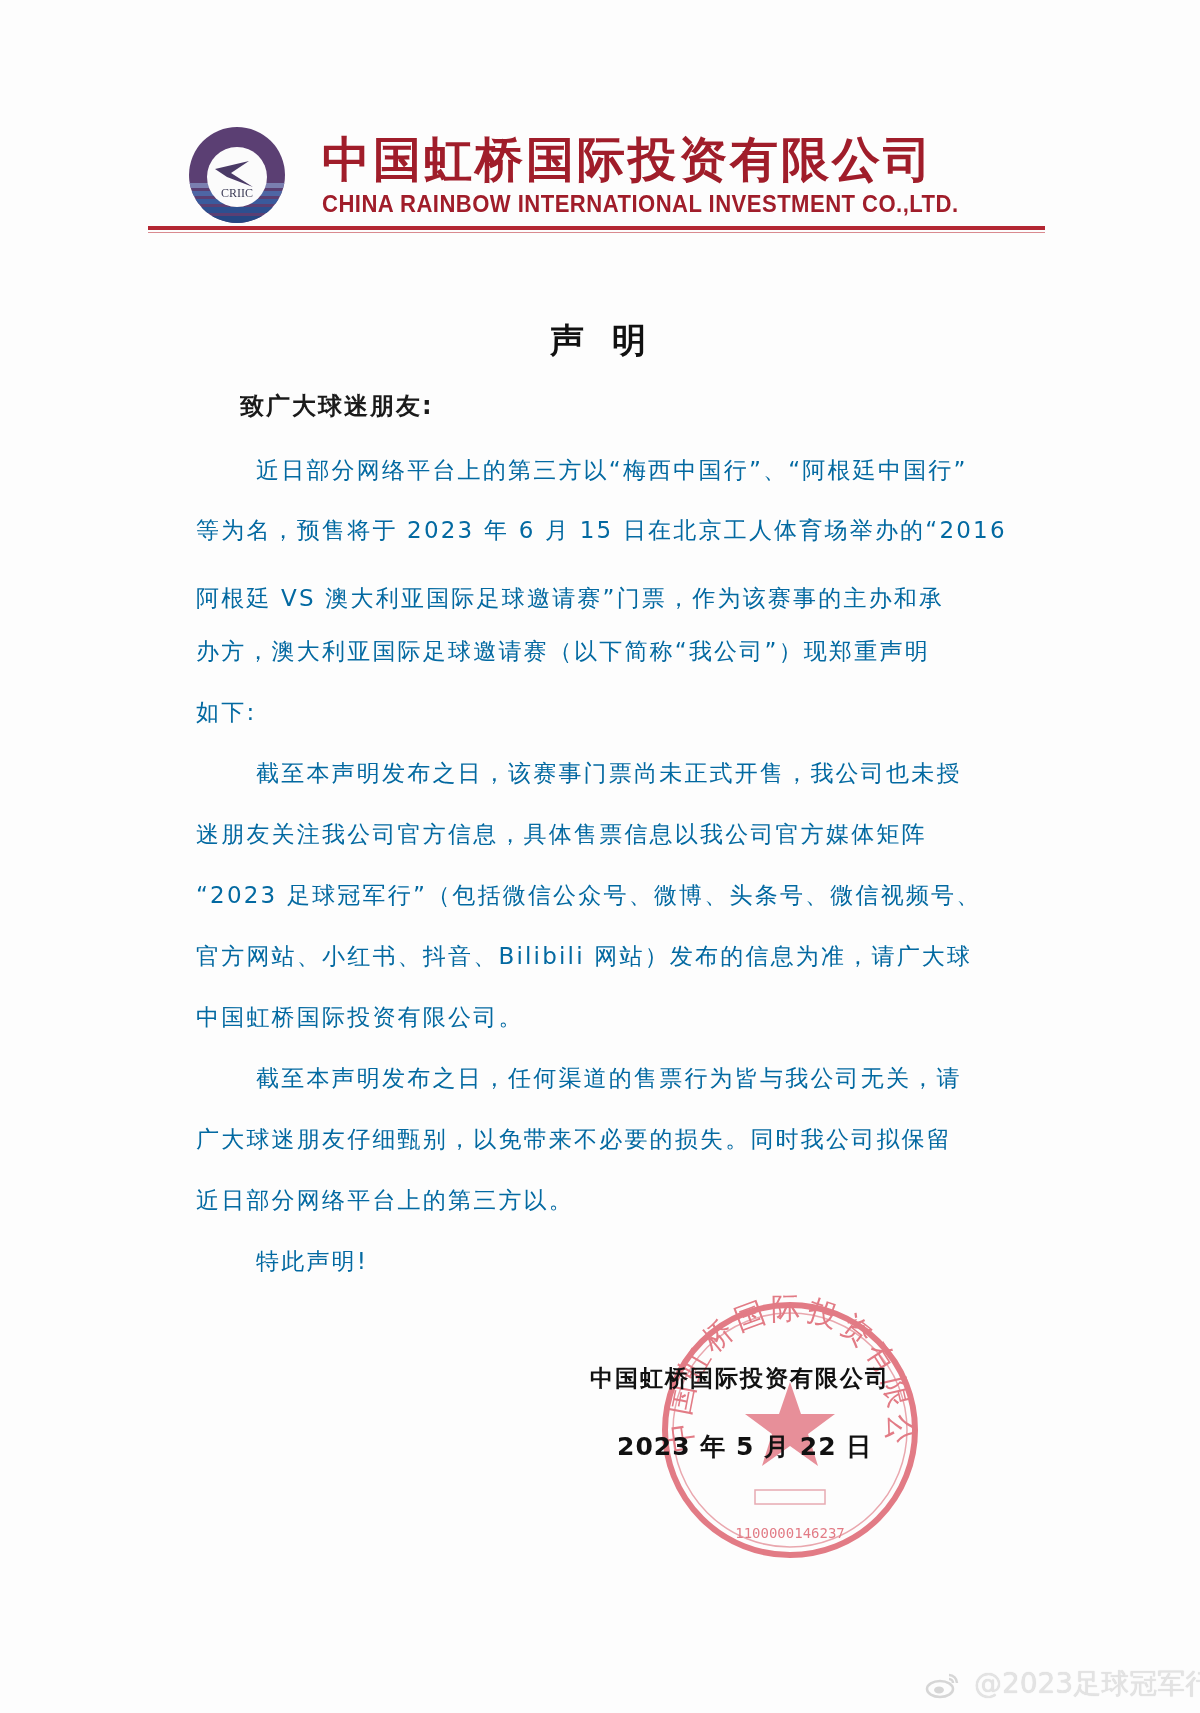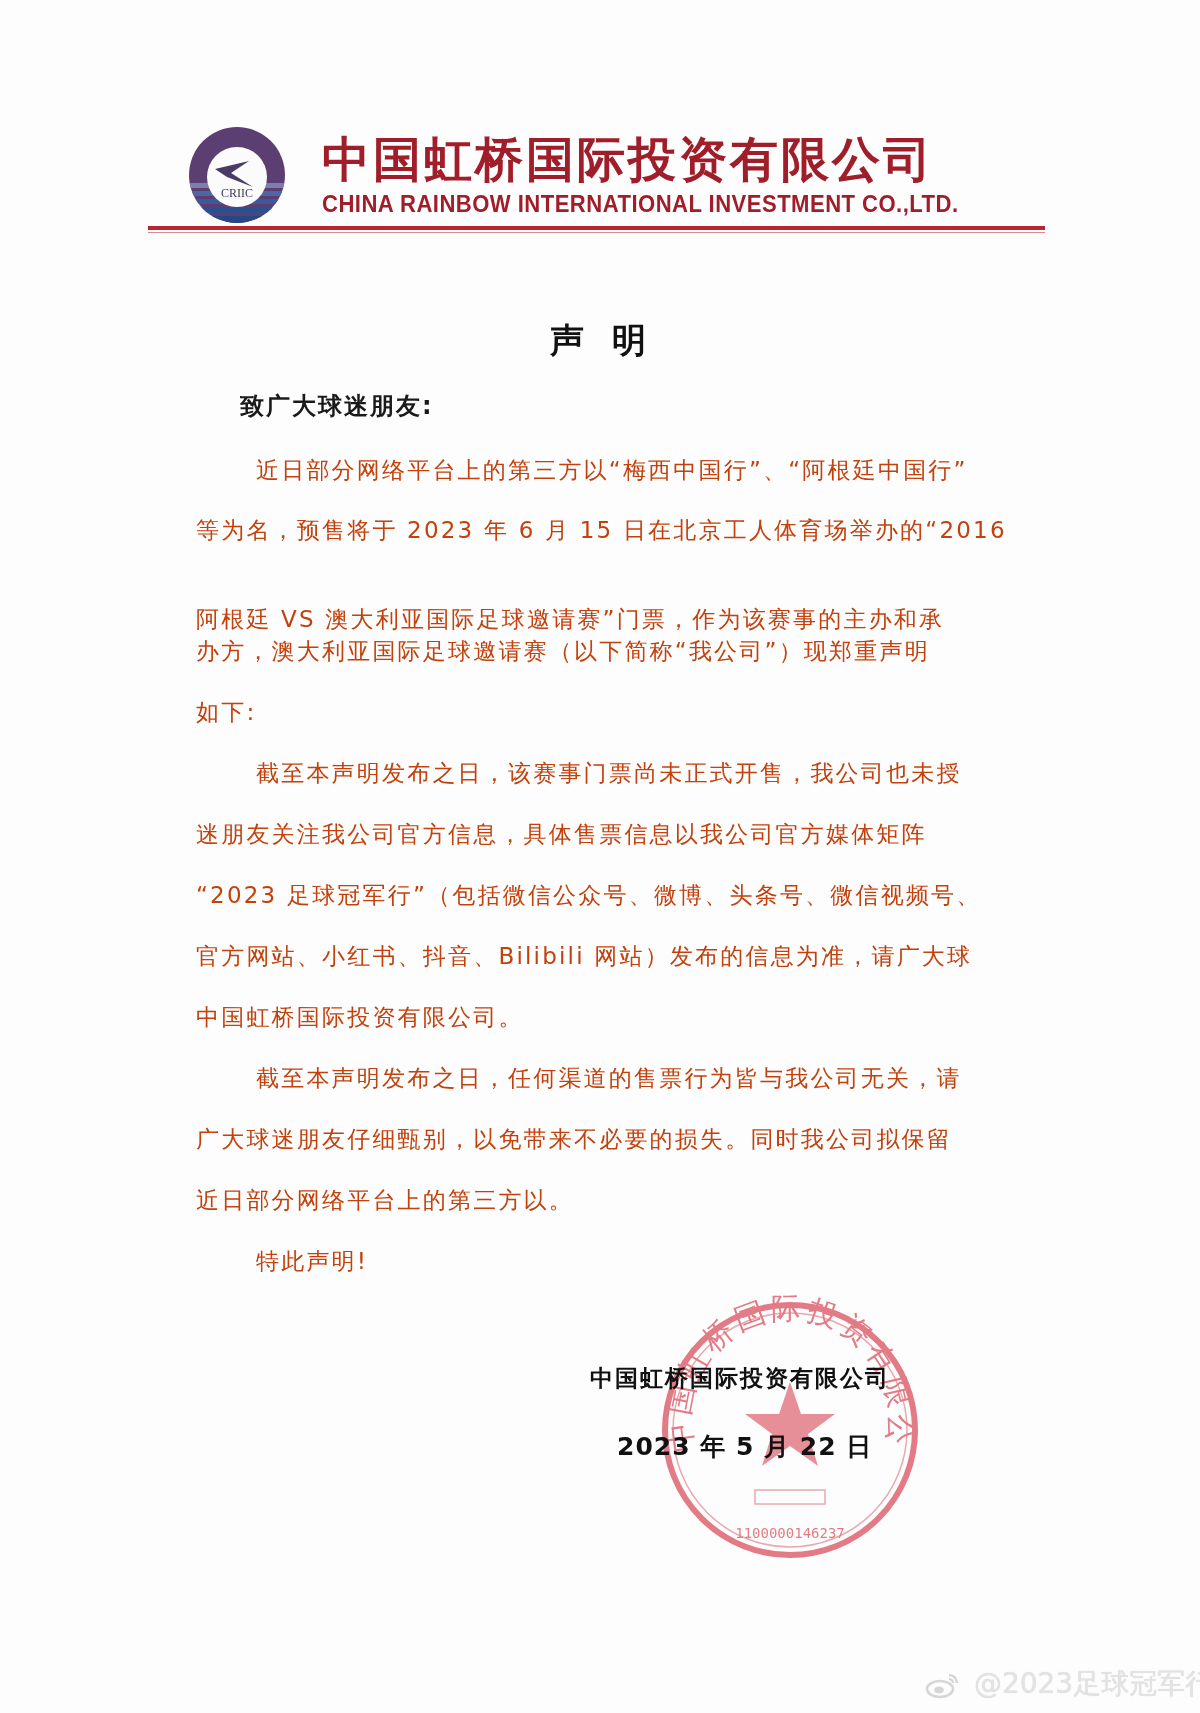--- a/index.html
+++ b/index.html
@@ -35,21 +35,21 @@
       position: absolute; left: 0; width: 1200px; top: 318px; text-align: center;
       font-weight: bold; font-size: 34px; color: #111; letter-spacing: 28px;
       padding-left: 24px; box-sizing: border-box;
     }
     .salutation {
       position: absolute; left: 196px; top: 390px;
       font-weight: bold; font-size: 24px; color: #1a1a1a; letter-spacing: 2px; margin-left: 44px;
     }
     .line {
       position: absolute; left: 196px; width: 810px;
-      font-size: 23px; color: #c2410c; white-space: nowrap; letter-spacing: 2.2px;
+      font-size: 23px; color: #0369a1; white-space: nowrap; letter-spacing: 2.2px;
     }
     .indent { left: 256px; }
     .sig-company {
       position: absolute; left: 590px; top: 1363px;
       font-weight: bold; font-size: 23px; color: #111; letter-spacing: 2px; white-space: nowrap;
     }
     .sig-date {
       position: absolute; left: 617px; top: 1430px;
       font-weight: bold; font-size: 25px; color: #111; letter-spacing: 1px; white-space: nowrap; text-align: right;
     }
@@ -87,21 +87,21 @@
   <div class="company-en">CHINA RAINBOW INTERNATIONAL INVESTMENT CO.,LTD.</div>
   <div class="rule-red"></div>
   <div class="rule-thin"></div>
 </div>
 
 <div class="doc-title">声明</div>
 <div class="salutation">致广大球迷朋友:</div>
 
 <div class="line indent" style="top:455px">近日部分网络平台上的第三方以“梅西中国行”、“阿根廷中国行”</div>
 <div class="line" style="top:515px">等为名，预售将于 2023 年 6 月 15 日在北京工人体育场举办的“2016</div>
-<div class="line" style="top:604px">阿根廷 VS 澳大利亚国际足球邀请赛”门票，作为该赛事的主办和承</div>
+<div class="line" style="top:583px">阿根廷 VS 澳大利亚国际足球邀请赛”门票，作为该赛事的主办和承</div>
 <div class="line" style="top:636px">办方，澳大利亚国际足球邀请赛（以下简称“我公司”）现郑重声明</div>
 <div class="line" style="top:697px">如下:</div>
 
 <div class="line indent" style="top:758px">截至本声明发布之日，该赛事门票尚未正式开售，我公司也未授</div>
 <div class="line" style="top:819px">迷朋友关注我公司官方信息，具体售票信息以我公司官方媒体矩阵</div>
 <div class="line" style="top:880px">“2023 足球冠军行”（包括微信公众号、微博、头条号、微信视频号、</div>
 <div class="line" style="top:941px">官方网站、小红书、抖音、Bilibili 网站）发布的信息为准，请广大球</div>
 <div class="line" style="top:1002px">中国虹桥国际投资有限公司。</div>
 
 <div class="line indent" style="top:1063px">截至本声明发布之日，任何渠道的售票行为皆与我公司无关，请</div>

